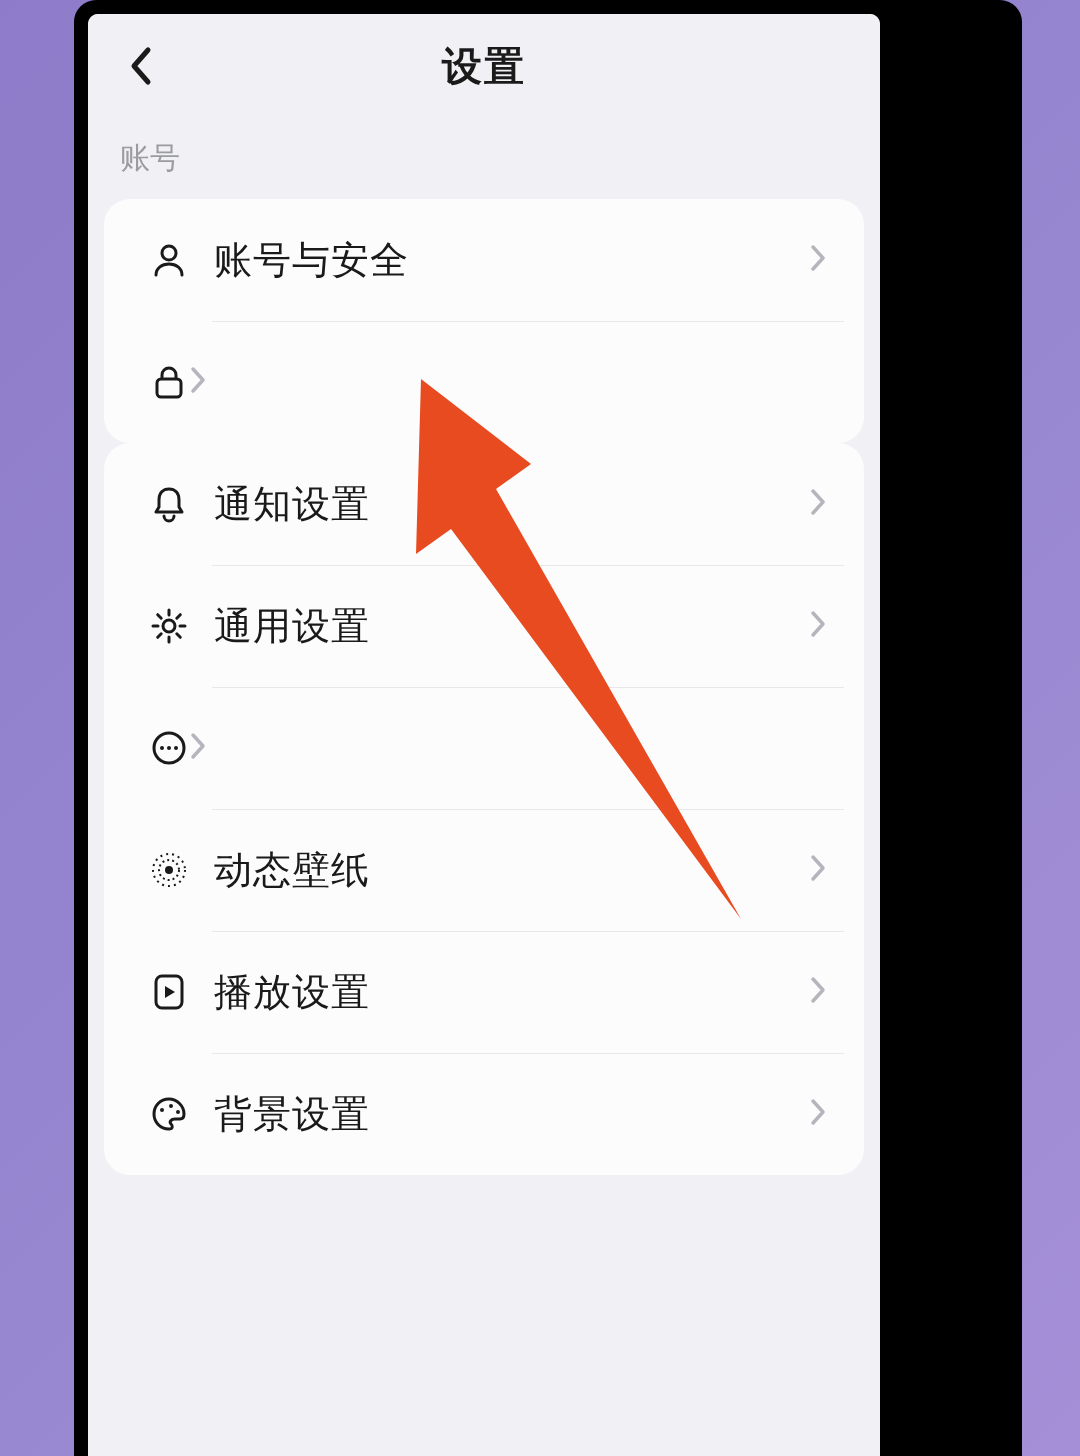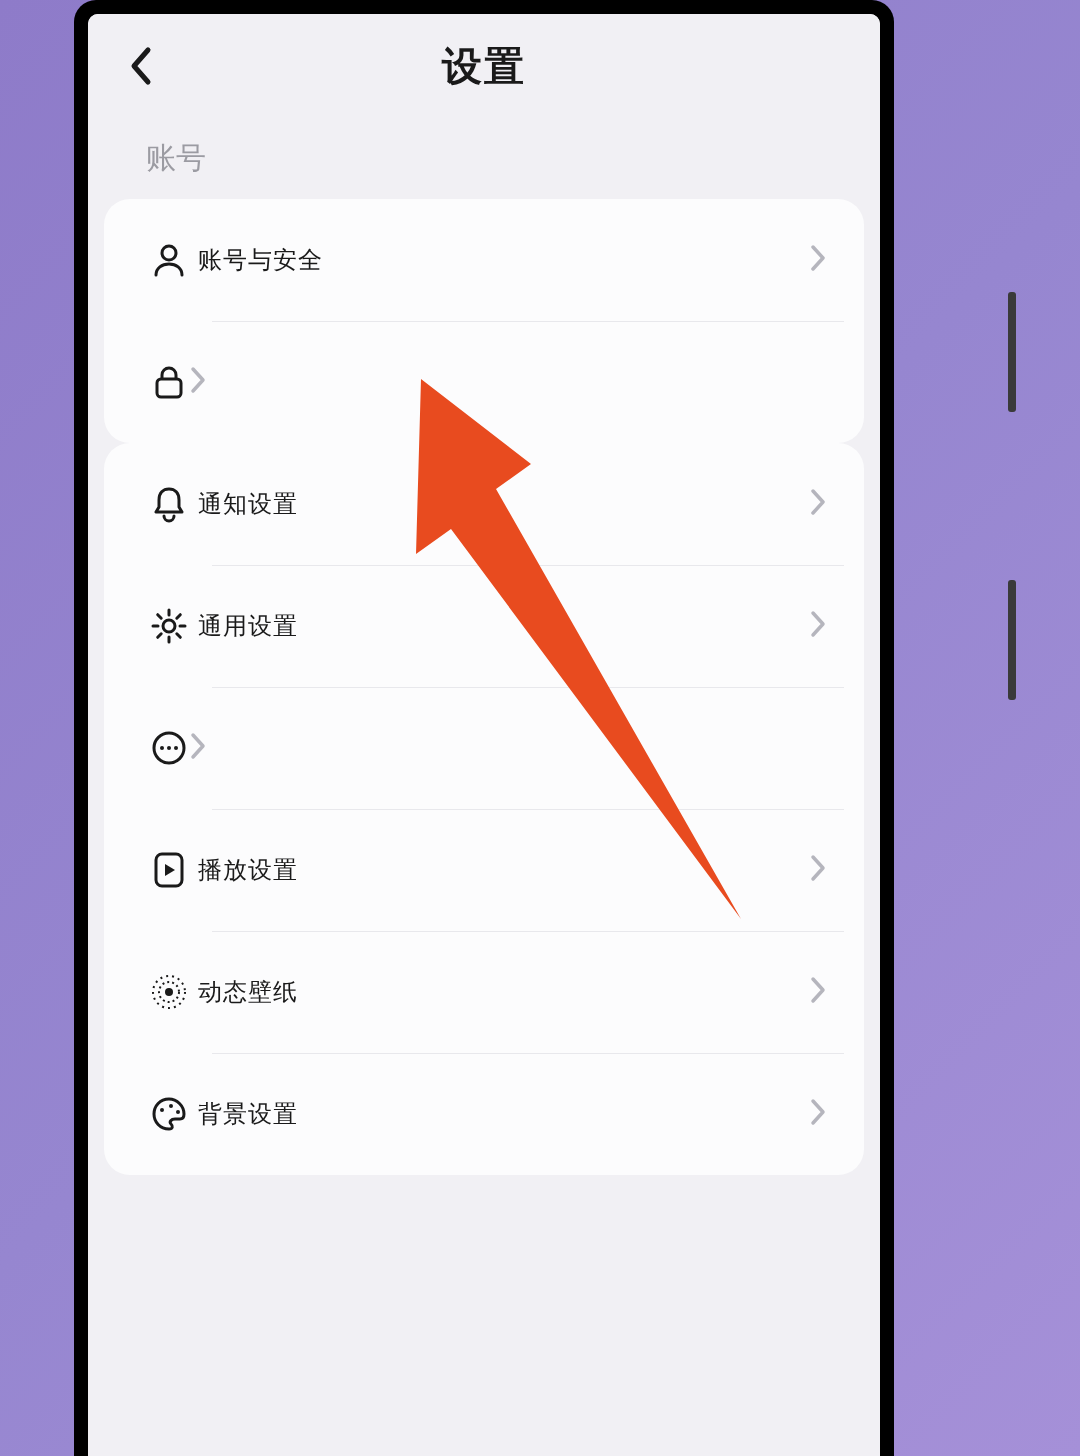--- a/index.html
+++ b/index.html
@@ -8,21 +8,21 @@
       height: 1456px;
       background: linear-gradient(135deg, #8e7bc9 0%, #9686d0 50%, #a590d8 100%);
       font-family: -apple-system, "PingFang SC", "Helvetica Neue", sans-serif;
       position: relative;
       overflow: hidden;
     }
     .phone-frame {
       position: absolute;
       left: 74px;
       top: 0;
-      width: 820px;
+      width: 948px;
       height: 1456px;
       background: #000;
       border-radius: 22px 22px 0 0;
       padding: 14px 14px 0 14px;
     }
     .phone-screen {
       width: 792px;
       height: 1442px;
       background: #f1f0f4;
       border-radius: 10px 10px 0 0;
@@ -66,21 +66,21 @@
     .title {
       position: absolute;
       left: 50%;
       transform: translateX(-50%);
       font-size: 40px;
       font-weight: 700;
       color: #1a1a1a;
       letter-spacing: 2px;
     }
     .section-label {
-      padding: 36px 0 20px 58px;
+      padding: 36px 0 20px 32px;
       font-size: 30px;
       color: #9b9ba2;
     }
     .section-label.first { padding-top: 20px; }
     .card {
       margin: 0 16px;
       background: #fcfcfd;
       border-radius: 26px;
       overflow: hidden;
     }
@@ -102,22 +102,22 @@
     }
     .row-icon {
       width: 42px;
       height: 42px;
       display: flex;
       align-items: center;
       justify-content: center;
       flex-shrink: 0;
     }
     .row-label {
-      margin-left: 8px;
-      font-size: 24px;
+      margin-left: 24px;
+      font-size: 38px;
       color: #1a1a1a;
       letter-spacing: 1px;
       flex: 1;
     }
     .chevron {
       color: #b5b5bd;
     }
     .arrow-annotation {
       position: absolute;
       left: 258px;
@@ -215,41 +215,41 @@
             </svg>
         </span>
         <span class="chevron">
           <svg width="16" height="28" viewBox="0 0 16 28">
               <polyline points="3,3 13,14 3,25" fill="none" stroke="#b5b5bd" stroke-width="3.5" stroke-linecap="round" stroke-linejoin="round"></polyline>
             </svg>
         </span>
       </div>
       <div class="row">
         <span class="row-icon">
+          <svg width="40" height="40" viewBox="0 0 40 40">
+              <circle cx="20" cy="20" r="4" fill="#1a1a1a"></circle>
+              <circle cx="20" cy="20" r="10" fill="none" stroke="#1a1a1a" stroke-width="2" stroke-dasharray="2 3"></circle>
+              <circle cx="20" cy="20" r="16" fill="none" stroke="#1a1a1a" stroke-width="2" stroke-dasharray="2 4"></circle>
+            </svg>
+        </span>
+        <span class="row-label">动态壁纸</span>
+        <span class="chevron">
+          <svg width="16" height="28" viewBox="0 0 16 28">
+              <polyline points="3,3 13,14 3,25" fill="none" stroke="#b5b5bd" stroke-width="3.5" stroke-linecap="round" stroke-linejoin="round"></polyline>
+            </svg>
+        </span>
+      </div>
+      <div class="row">
+        <span class="row-icon">
           <svg width="34" height="40" viewBox="0 0 34 40">
               <rect x="4" y="4" width="26" height="32" rx="6" fill="none" stroke="#1a1a1a" stroke-width="3"></rect>
               <polygon points="13,14 13,26 23,20" fill="#1a1a1a"></polygon>
             </svg>
         </span>
         <span class="row-label">播放设置</span>
-        <span class="chevron">
-          <svg width="16" height="28" viewBox="0 0 16 28">
-              <polyline points="3,3 13,14 3,25" fill="none" stroke="#b5b5bd" stroke-width="3.5" stroke-linecap="round" stroke-linejoin="round"></polyline>
-            </svg>
-        </span>
-      </div>
-      <div class="row">
-        <span class="row-icon">
-          <svg width="40" height="40" viewBox="0 0 40 40">
-              <circle cx="20" cy="20" r="4" fill="#1a1a1a"></circle>
-              <circle cx="20" cy="20" r="10" fill="none" stroke="#1a1a1a" stroke-width="2" stroke-dasharray="2 3"></circle>
-              <circle cx="20" cy="20" r="16" fill="none" stroke="#1a1a1a" stroke-width="2" stroke-dasharray="2 4"></circle>
-            </svg>
-        </span>
-        <span class="row-label">动态壁纸</span>
         <span class="chevron">
           <svg width="16" height="28" viewBox="0 0 16 28">
               <polyline points="3,3 13,14 3,25" fill="none" stroke="#b5b5bd" stroke-width="3.5" stroke-linecap="round" stroke-linejoin="round"></polyline>
             </svg>
         </span>
       </div>
       <div class="row">
         <span class="row-icon">
           <svg width="40" height="40" viewBox="0 0 40 40">
               <path d="M20 5C11 5 5 12 5 20s6 15 15 15c4 0 4-3 2-5s0-5 4-5h5c3 0 4-2 4-5 0-8-7-15-15-15z" fill="none" stroke="#1a1a1a" stroke-width="3"></path>

